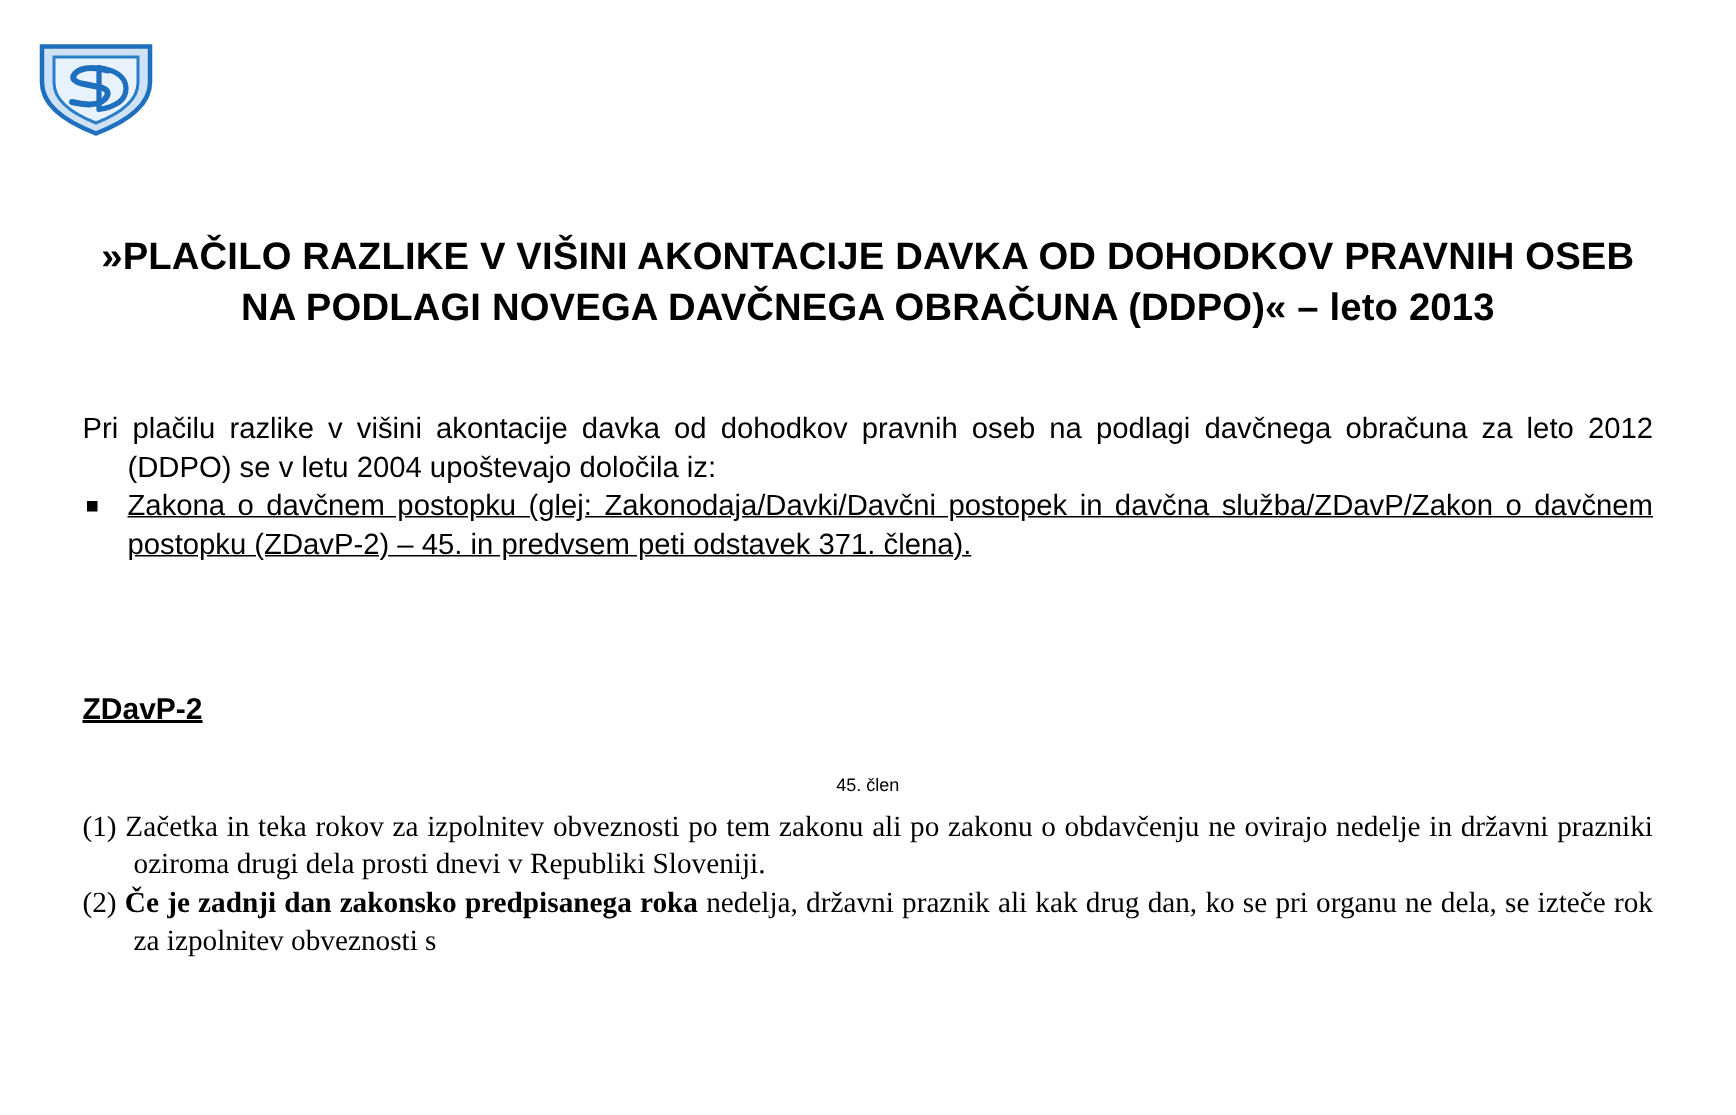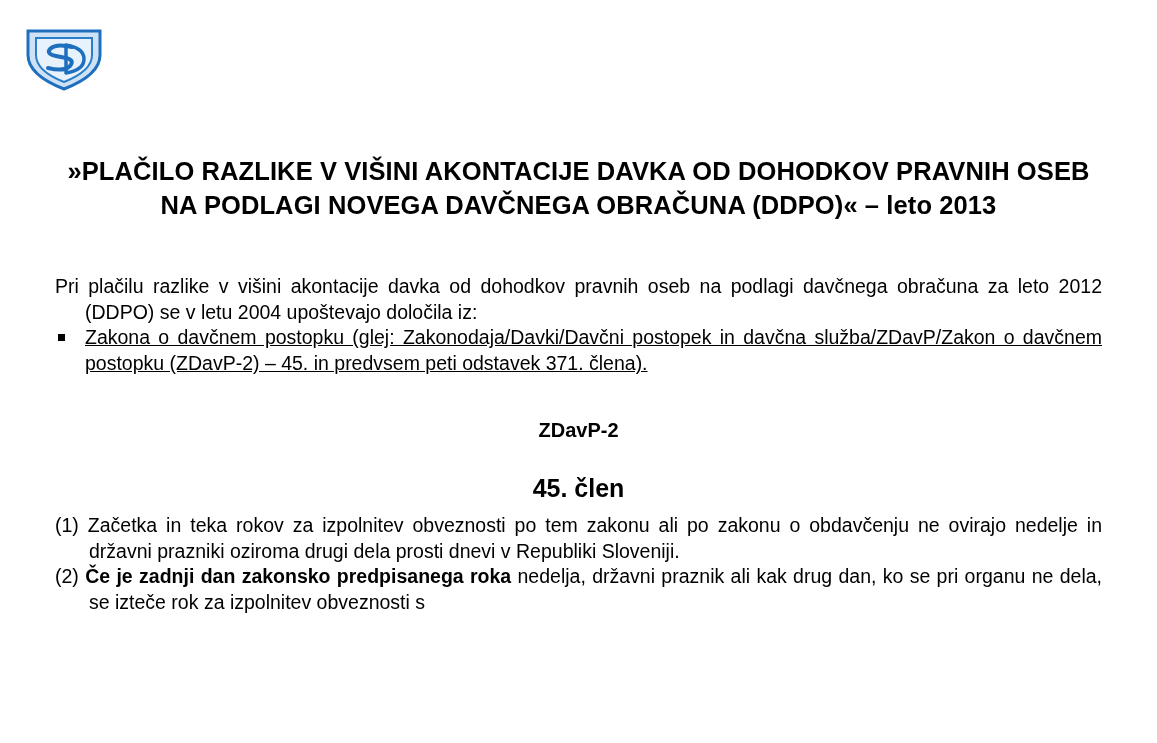--- a/index.html
+++ b/index.html
@@ -80,44 +80,45 @@
   ul.bullets li .sq {
     position: absolute;
     left: 3px;
     top: 9px;
     width: 7px;
     height: 7px;
     background: #000;
   }
 
   .section-head {
-    margin-top: 43px;
-    text-align: center;
+    margin-top: 86px;
     font-size: 20px;
     font-weight: bold;
+    text-decoration: underline;
   }
 
   .article-head {
     margin-top: 30px;
     text-align: center;
-    font-size: 25px;
-    font-weight: bold;
+    font-size: 12px;
+    font-weight: normal;
     line-height: 1.35;
   }
 
   .numbered {
     margin-top: 7px;
   }
   .numbered .item {
     font-size: 19.5px;
     line-height: 1.31;
     text-align: justify;
     padding-left: 34px;
     text-indent: -34px;
     margin: 0;
+    font-family: Liberation Serif, serif;
   }
   .numbered .item.bold-lead b { font-weight: bold; }
 </style>
 </head>
 <body>
 
 <div class="logo-wrap">
   <svg width="84" height="68" viewBox="0 0 84 68" xmlns="http://www.w3.org/2000/svg" aria-hidden="true">
 
     <path d="M6 6 L78 6 L78 30 Q78 50 42 64 Q6 50 6 30 Z" fill="#cfe2f5" stroke="#1f6fbf" stroke-width="3"></path>

